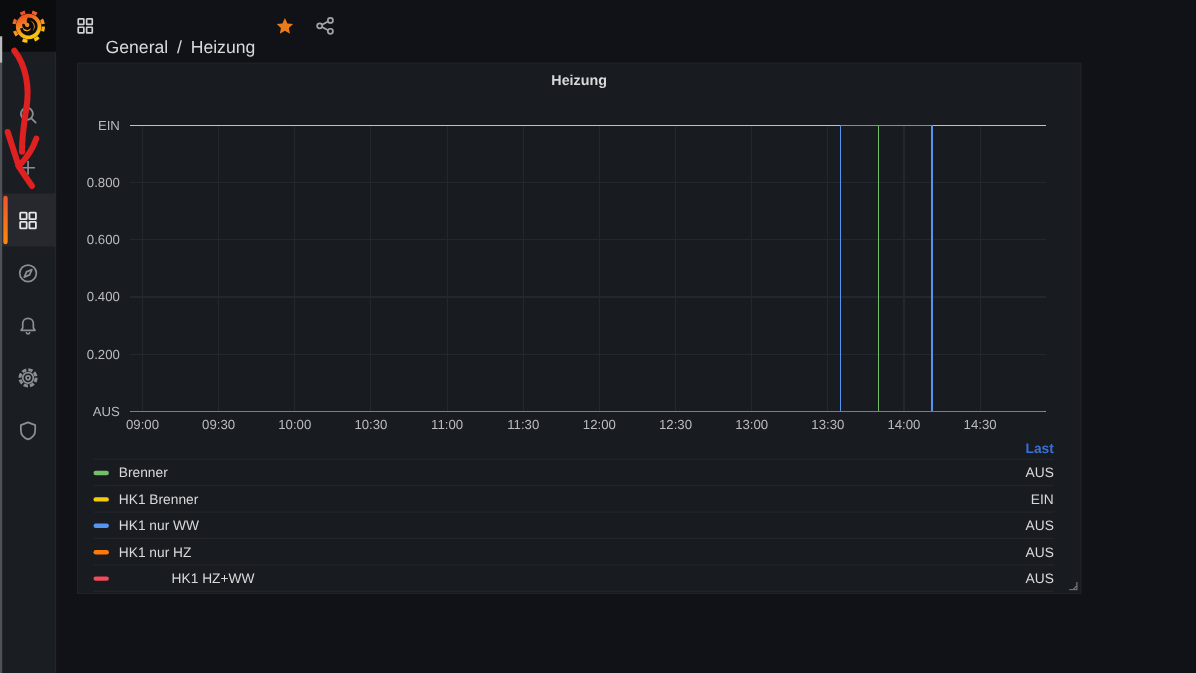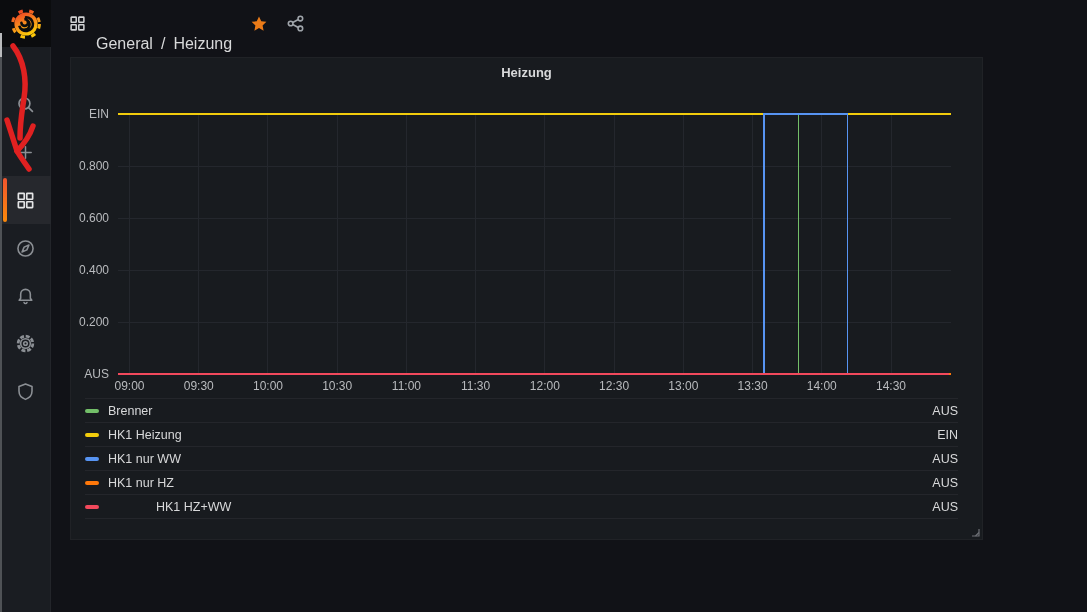--- a/index.html
+++ b/index.html
@@ -216,29 +216,30 @@
         <text x="750.7811634349031" y="332" text-anchor="middle" fill="#b9bbbe" font-size="12" font-family="Liberation Sans, sans-serif">14:00</text>
         <text x="820.005540166205" y="332" text-anchor="middle" fill="#b9bbbe" font-size="12" font-family="Liberation Sans, sans-serif">14:30</text>
         <polyline points="47.0,316.0 727.7,316.0 727.7,56.0 727.7,316.0 880.0,316.0" fill="none" stroke="#73BF69" stroke-width="1.3" shape-rendering="crispEdges"></polyline>
         <polyline points="47.0,56.0 880.0,56.0" fill="none" stroke="#F2CC0C" stroke-width="1.3" shape-rendering="crispEdges"></polyline>
         <polyline points="47.0,316.0 693.1,316.0 693.1,56.0 776.2,56.0 776.2,316.0 880.0,316.0" fill="none" stroke="#5794F2" stroke-width="1.3" shape-rendering="crispEdges"></polyline>
         <polyline points="47.0,316.0 880.0,316.0" fill="none" stroke="#FF780A" stroke-width="1.3" shape-rendering="crispEdges"></polyline>
         <polyline points="47.0,316.0 877.7,316.0" fill="none" stroke="#F2495C" stroke-width="1.3" shape-rendering="crispEdges"></polyline>
       </svg>
 
     <div class="legend">
+      <div class="legend-header" id="legend-header" style="color: rgb(56, 113, 220);">Last</div>
       <div id="legend-rows">
           <div class="legend-row">
             <span class="swatch" style="background: rgb(115, 191, 105);"></span>
             <span class="legend-label">Brenner</span>
             <span class="legend-value">AUS</span>
           </div>
           <div class="legend-row">
             <span class="swatch" style="background: rgb(242, 204, 12);"></span>
-            <span class="legend-label">HK1 Heizung</span>
+            <span class="legend-label">HK1 Brenner</span>
             <span class="legend-value">EIN</span>
           </div>
           <div class="legend-row">
             <span class="swatch" style="background: rgb(87, 148, 242);"></span>
             <span class="legend-label">HK1 nur WW</span>
             <span class="legend-value">AUS</span>
           </div>
           <div class="legend-row">
             <span class="swatch" style="background: rgb(255, 120, 10);"></span>
             <span class="legend-label">HK1 nur HZ</span>

